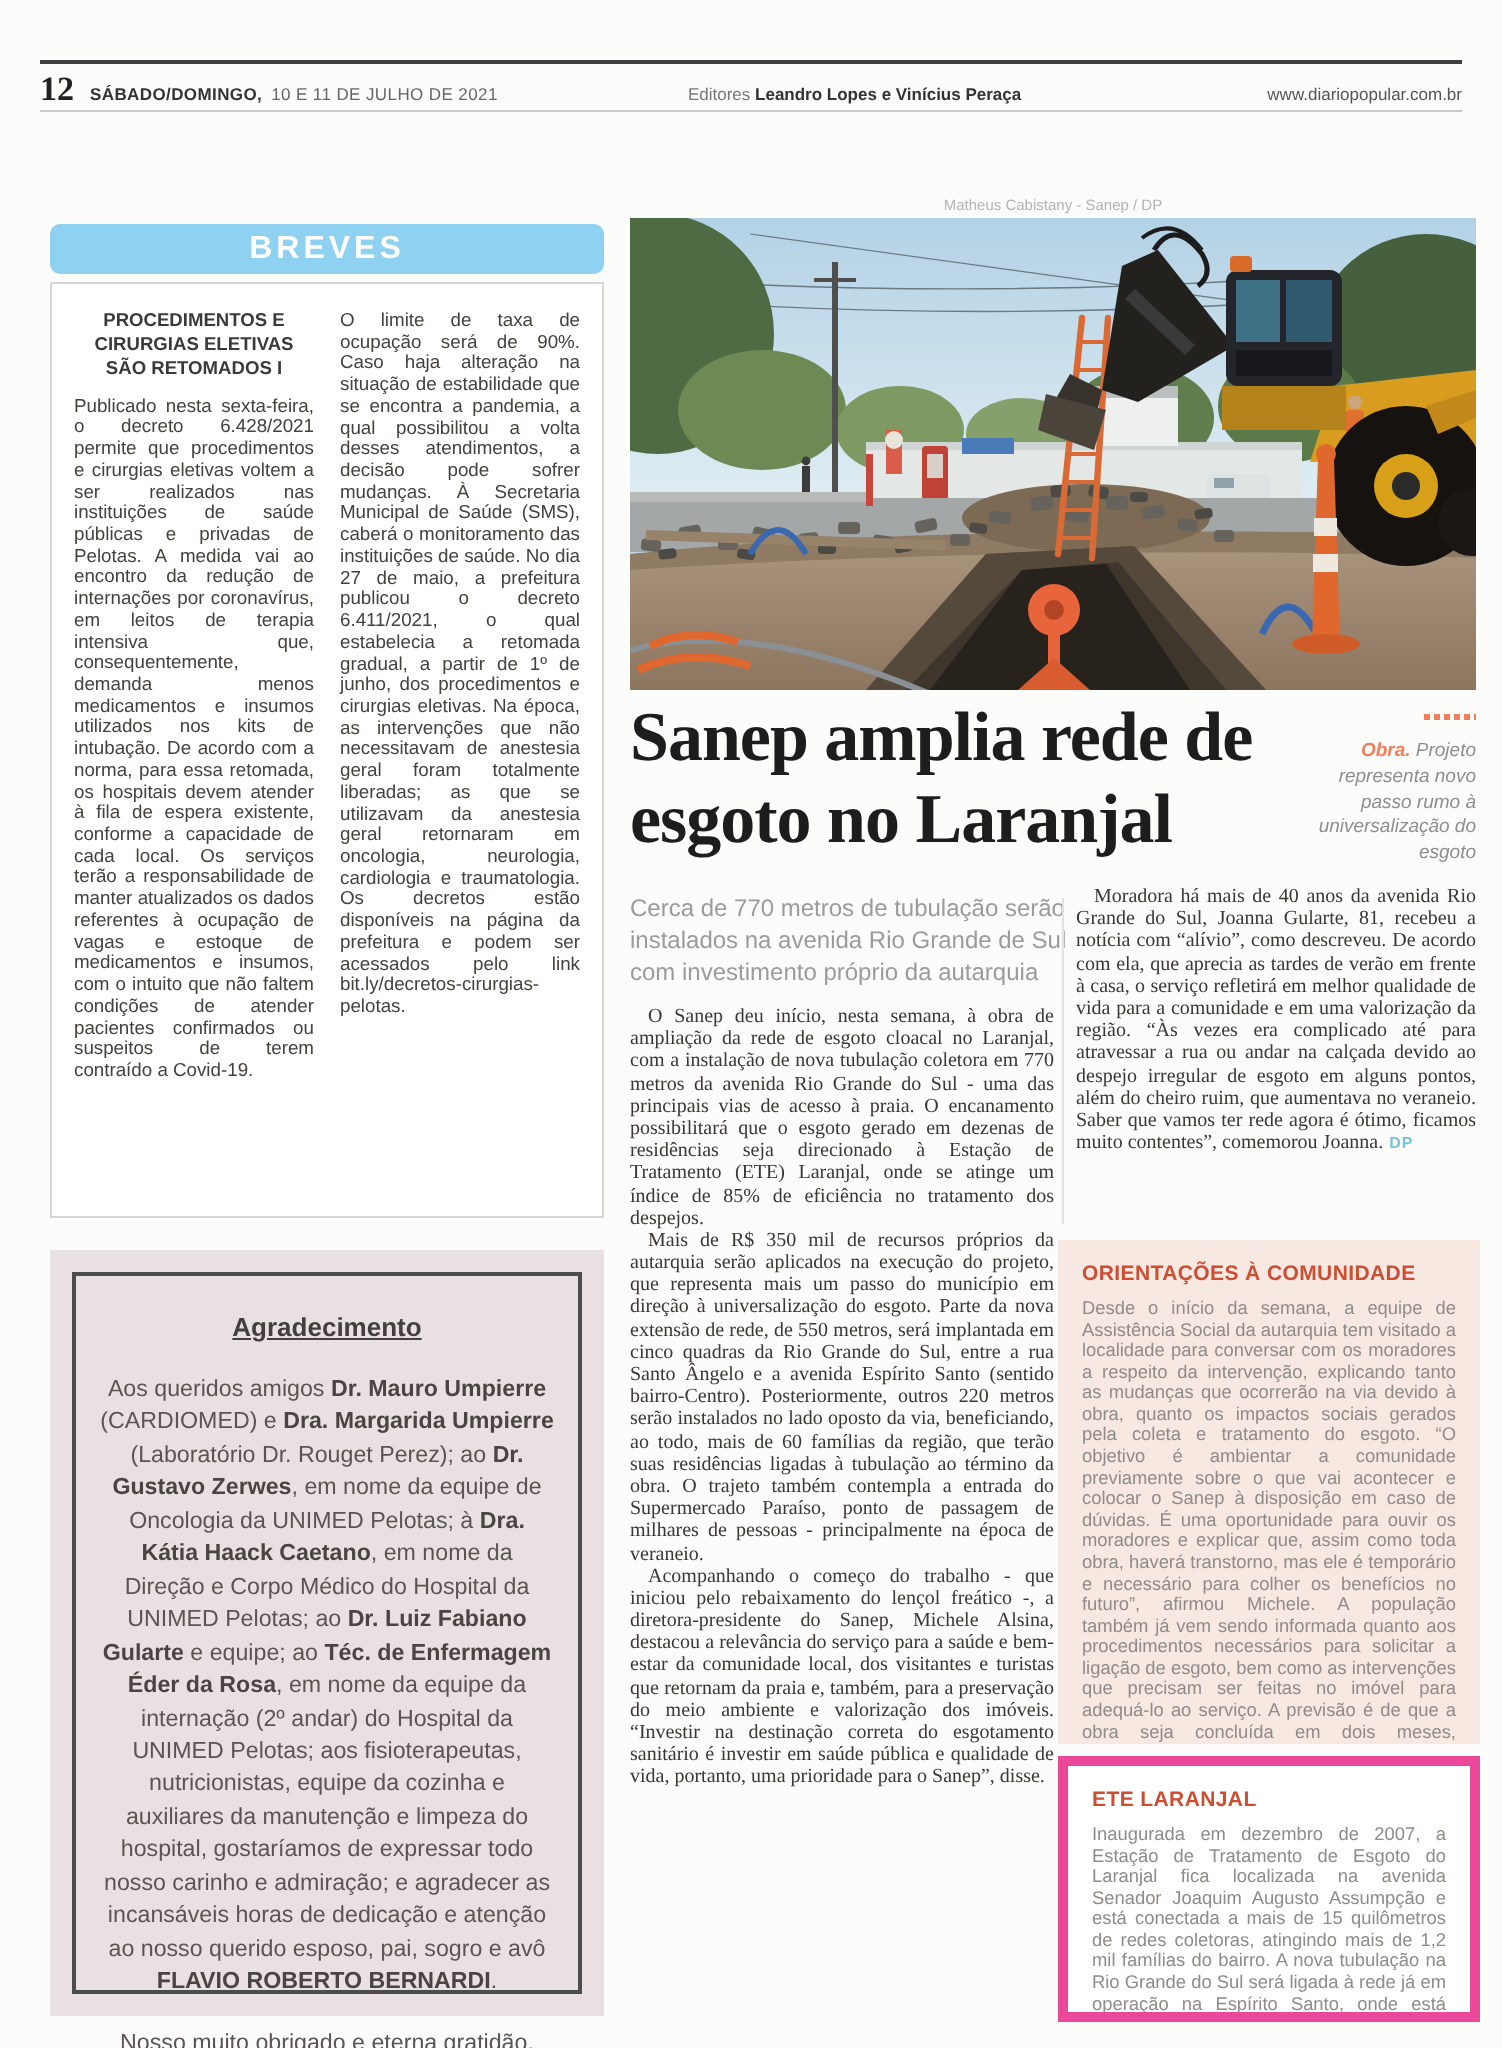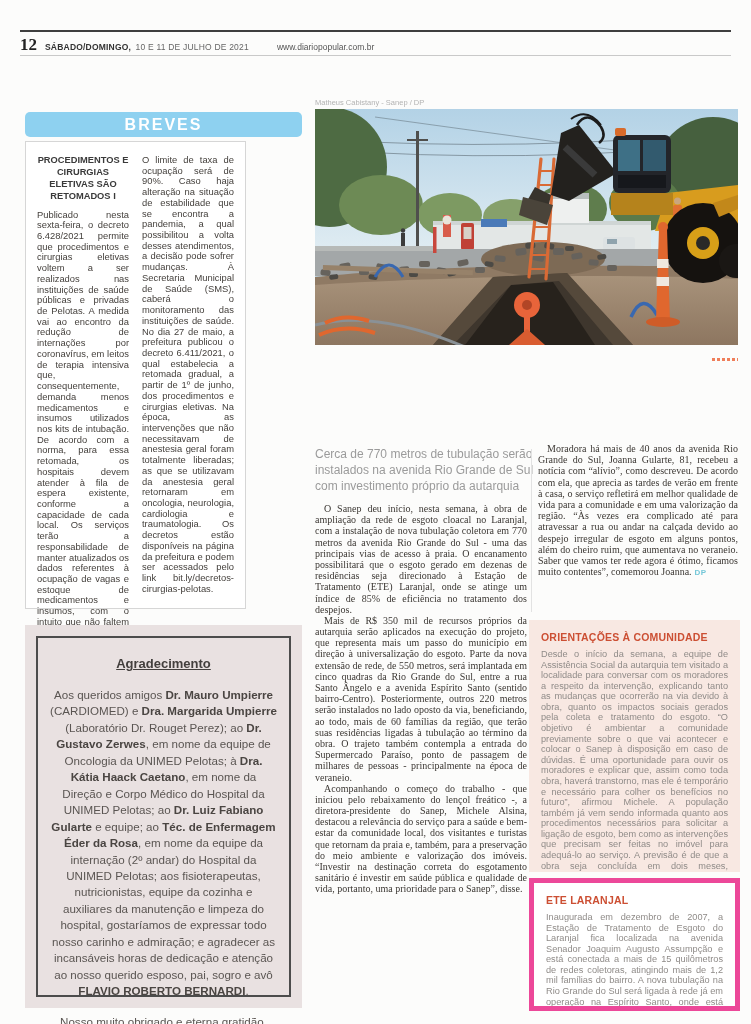--- a/index.html
+++ b/index.html
@@ -18,38 +18,38 @@
   #mast-center b{color:#333;}
   #mast-site{font-size:8.5px;color:#555;padding-left:28px;}
   #section-title{left:0;top:60px;width:751px;text-align:center;
      font-family:"Liberation Serif",serif;font-size:23px;letter-spacing:10px;
      color:#68c8db;font-weight:400;}
 
   
   #breves-header{left:25px;top:112px;width:277px;height:25px;background:#8ed1f0;border-radius:5px;
      display:flex;align-items:center;justify-content:center;color:#fff;font-weight:bold;
      font-size:16px;letter-spacing:2px;}
-  #breves-box{left:25px;top:141px;width:221px;height:468px;background:#fff;border:1px solid #d6d6d6;
+  #breves-box{left:25px;top:141px;width:277px;height:468px;background:#fff;border:1px solid #d6d6d6;
      box-sizing:border-box;padding:13px 11px;display:flex;gap:13px;}
   .brief-col{width:50%;}
   .brief-title{font-size:9.3px;font-weight:bold;color:#3a3a3a;text-align:center;line-height:1.28;
      margin:0 0 7px 0;}
   .brief-body{font-family:Liberation Sans, sans-serif;font-size:9.4px;line-height:1.14;color:#45413d;
      text-align:justify;hyphens:auto;margin:0;}
 
   
   #ad-box{left:25px;top:625px;width:277px;height:383px;background:#e9e1e1;box-sizing:border-box;padding:11px;}
   #ad-inner{border:2px solid #4c4c4c;height:100%;box-sizing:border-box;padding:14px 12px;
      text-align:center;color:#5a5552;}
   #ad-title{font-size:13px;font-weight:bold;text-decoration:underline;color:#433f3d;margin:4px 0 16px 0;}
   .ad-body p{font-size:11.6px;line-height:1.42;margin:0 0 14px 0;}
   .ad-body b{color:#4a4542;}
 
   
-  #photo-credit{left:315px;top:98px;width:423px;text-align:left;font-size:7.5px;color:#b3b3b3;}
+  #photo-credit{left:315px;top:98px;width:423px;text-align:center;font-size:7.5px;color:#b3b3b3;}
   #photo{left:315px;top:109px;width:423px;height:236px;overflow:hidden;background:#bcd5e4;}
   #photo svg{display:block;}
   #headline{left:315px;top:349px;width:348px;font-family:"Liberation Serif",serif;font-weight:bold;
      font-size:35px;line-height:1.17;color:#1d1d1d;letter-spacing:-.5px;}
   #caption{left:648px;top:352px;width:90px;text-align:right;}
   #caption-dashes{display:inline-block;width:26px;height:3px;margin-bottom:5px;
      background:repeating-linear-gradient(90deg,#ef7e5a 0 3px,transparent 3px 5px);}
   #caption-text{font-size:9.5px;font-style:italic;color:#8e8e8e;line-height:1.35;}
   .caption-kicker{color:#ef7e5a;font-weight:bold;font-style:italic;}
   #subhead{left:315px;top:447px;width:220px;font-size:12px;line-height:1.32;color:#9b9b9b;}
@@ -72,20 +72,24 @@
 </head>
 <body>
 
 <div id="page">
 
   <div class="abs" id="rule-top"></div>
   <div class="abs" id="mast">
     <span id="page-num">12</span>
     <span class="mast-day">SÁBADO/DOMINGO,</span>&nbsp;
     <span class="mast-date">10 E 11 DE JULHO DE 2021</span>
+    <span id="mast-center">
+      <span>Editores</span>
+      <b>Leandro Lopes e Vinícius Peraça</b>
+    </span>
     <span id="mast-site">www.diariopopular.com.br</span>
   </div>
   <div class="abs" id="rule-bottom"></div>
 
   <div class="abs" id="breves-header">BREVES</div>
   <div class="abs" id="breves-box">
     <div class="brief-col">
       <p class="brief-title">PROCEDIMENTOS E CIRURGIAS ELETIVAS SÃO RETOMADOS I</p>
       <p class="brief-body">Publicado nesta sexta-feira, o decreto 6.428/2021 permite que procedimentos e cirurgias eletivas voltem a ser realizados nas instituições de saúde públicas e privadas de Pelotas. A medida vai ao encontro da redução de internações por coronavírus, em leitos de terapia intensiva que, consequentemente, demanda menos medicamentos e insumos utilizados nos kits de intubação. De acordo com a norma, para essa retomada, os hospitais devem atender à fila de espera existente, conforme a capacidade de cada local. Os serviços terão a responsabilidade de manter atualizados os dados referentes à ocupação de vagas e estoque de medicamentos e insumos, com o intuito que não faltem condições de atender pacientes confirmados ou suspeitos de terem contraído a Covid-19.</p>
     </div>
@@ -235,23 +239,25 @@
         <circle cx="212" cy="196" r="13" fill="#e8643a"></circle>
         <circle cx="212" cy="196" r="5" fill="#b14526"></circle>
         <rect x="209" y="208" width="6" height="16" fill="#e8643a"></rect>
         <path d="M194,236 L212,220 L230,236 Z" fill="#d95c30"></path>
       </g>
       <path d="M10,214 q20,-10 44,-2" stroke="#e0672e" stroke-width="4" fill="none"></path>
       <path d="M4,226 q26,-12 56,-2" stroke="#e0672e" stroke-width="4" fill="none"></path>
     </svg>
   </div>
 
+  <h1 class="abs" id="headline" style="margin:0;">Sanep amplia rede de esgoto no Laranjal</h1>
 
   <div class="abs" id="caption">
     <span id="caption-dashes"></span>
+    <div id="caption-text"><span class="caption-kicker">Obra.</span><span> Projeto representa novo passo rumo à universalização do esgoto</span></div>
   </div>
 
   <div class="abs" id="subhead">Cerca de 770 metros de tubulação serão instalados na avenida Rio Grande de Sul com investimento próprio da autarquia</div>
 
   <div class="abs" id="col-rule"></div>
 
   <div class="abs article-body" id="col1">
       <p>O Sanep deu início, nesta semana, à obra de ampliação da rede de esgoto cloacal no Laranjal, com a instalação de nova tubulação coletora em 770 metros da avenida Rio Grande do Sul - uma das principais vias de acesso à praia. O encanamento possibilitará que o esgoto gerado em dezenas de residências seja direcionado à Estação de Tratamento (ETE) Laranjal, onde se atinge um índice de 85% de eficiência no tratamento dos despejos.</p>
       <p>Mais de R$ 350 mil de recursos próprios da autarquia serão aplicados na execução do projeto, que representa mais um passo do município em direção à universalização do esgoto. Parte da nova extensão de rede, de 550 metros, será implantada em cinco quadras da Rio Grande do Sul, entre a rua Santo Ângelo e a avenida Espírito Santo (sentido bairro-Centro). Posteriormente, outros 220 metros serão instalados no lado oposto da via, beneficiando, ao todo, mais de 60 famílias da região, que terão suas residências ligadas à tubulação ao término da obra. O trajeto também contempla a entrada do Supermercado Paraíso, ponto de passagem de milhares de pessoas - principalmente na época de veraneio.</p>
       <p>Acompanhando o começo do trabalho - que iniciou pelo rebaixamento do lençol freático -, a diretora-presidente do Sanep, Michele Alsina, destacou a relevância do serviço para a saúde e bem-estar da comunidade local, dos visitantes e turistas que retornam da praia e, também, para a preservação do meio ambiente e valorização dos imóveis. “Investir na destinação correta do esgotamento sanitário é investir em saúde pública e qualidade de vida, portanto, uma prioridade para o Sanep”, disse.</p>

